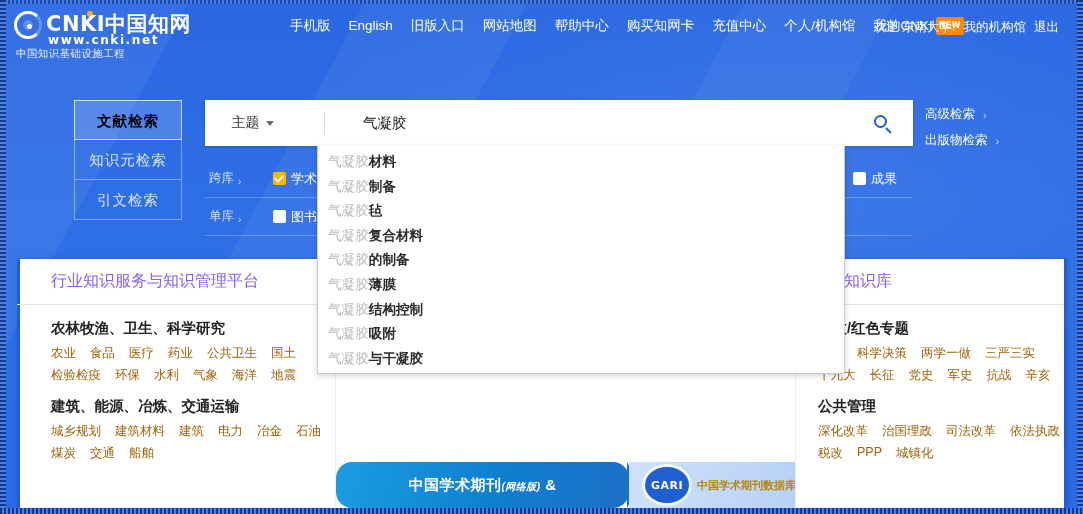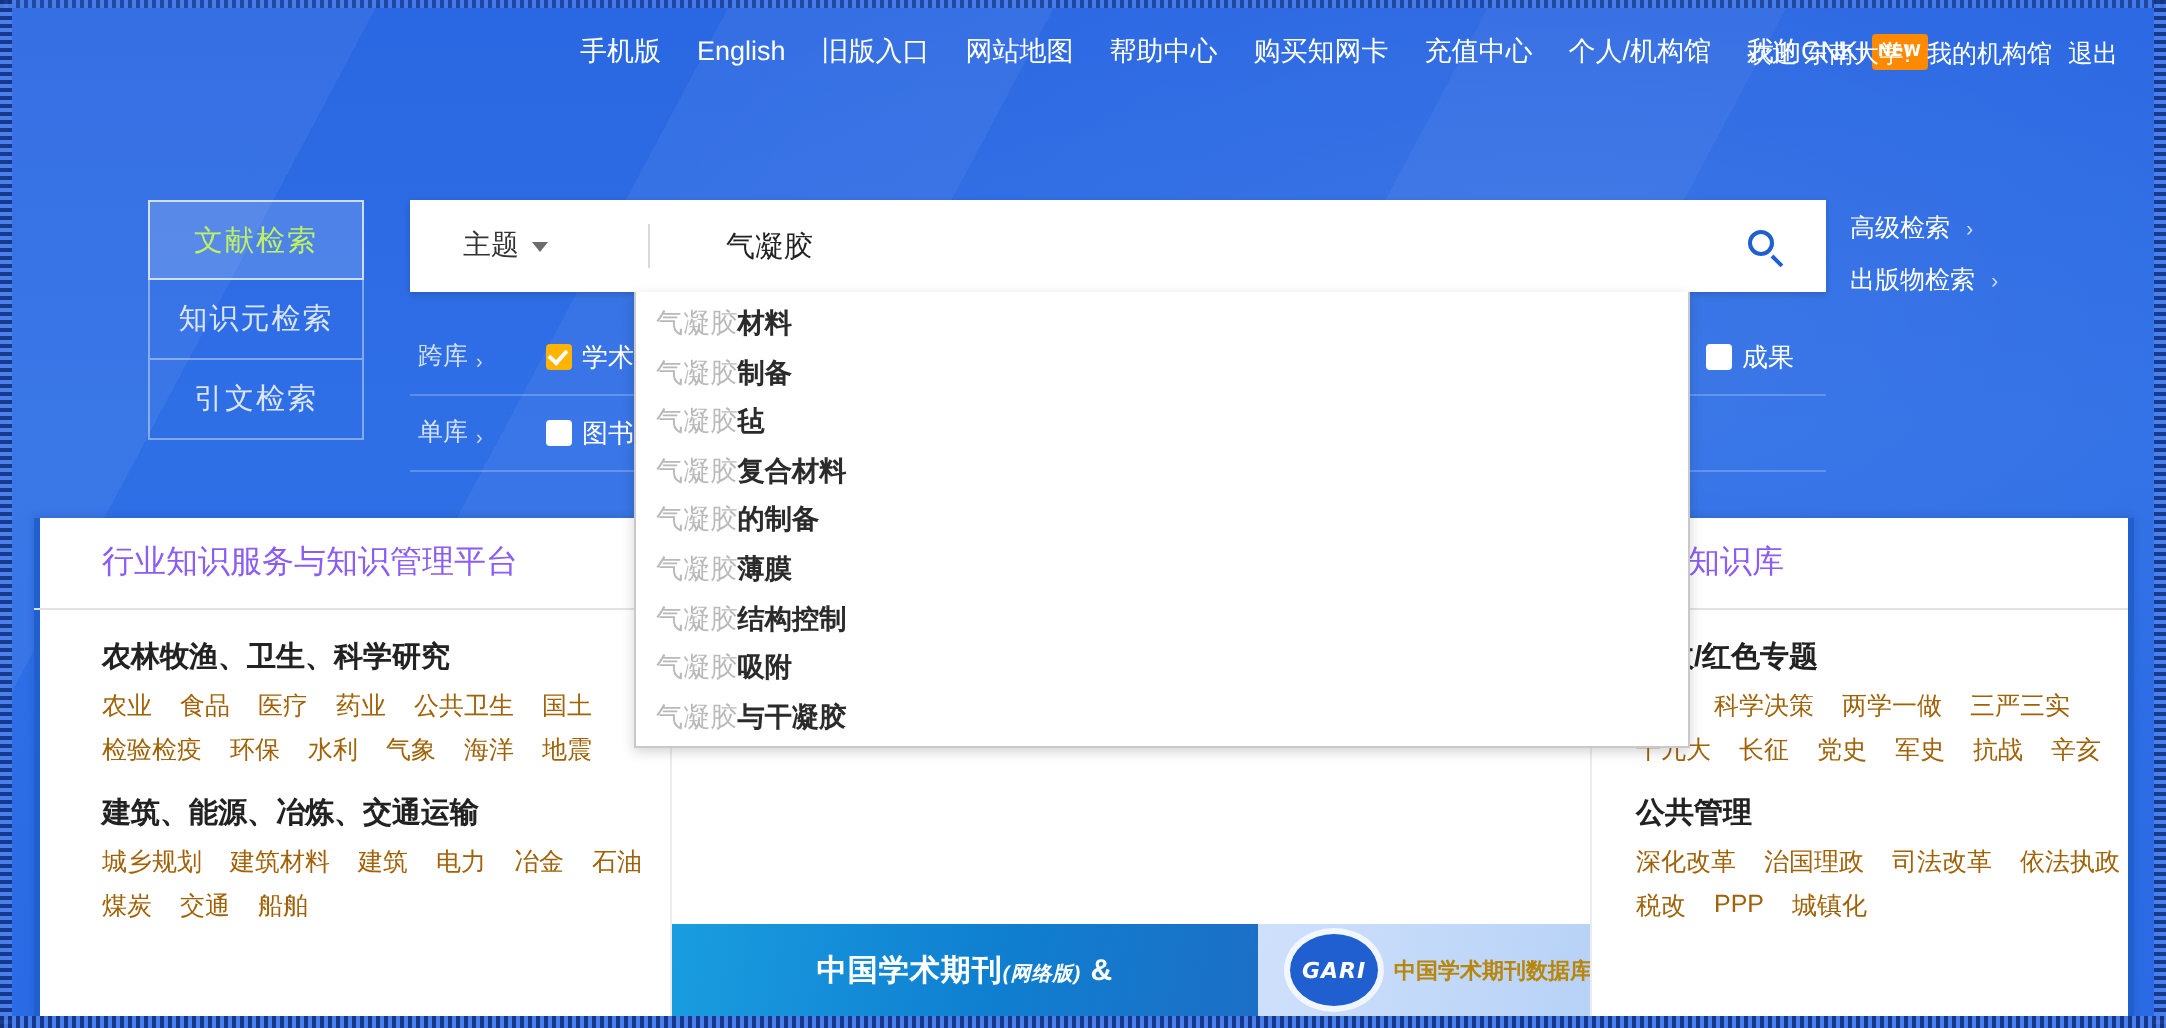--- a/index.html
+++ b/index.html
@@ -81,21 +81,21 @@
   .vtab {
     height:40px; line-height:40px; text-align:center;
     font-size:14.5px; color:#dbe6fb; cursor:pointer; letter-spacing:1px;
     border-left:1px solid rgba(255,255,255,.40);
     border-right:1px solid rgba(255,255,255,.40);
     border-bottom:1px solid rgba(255,255,255,.40);
   }
   .vtab.first { border-top:1px solid rgba(255,255,255,.40); }
   .vtab.active {
     background: rgba(255,255,255,.16);
-    color:#bef264; font-weight:normal;
+    color:#000000; font-weight:bold;
     border-color: rgba(255,255,255,.72);
   }
 
   
   #searchwrap { position:absolute; left:205px; top:100px; width:708px; height:46px; z-index:7; }
   #searchbox {
     position:absolute; left:0; top:0; width:708px; height:46px;
     background:#ffffff; display:flex; align-items:center;
     box-shadow:0 1px 3px rgba(0,0,0,.18);
     gap:24px;
@@ -189,53 +189,59 @@
   .plat-row span { white-space:nowrap; cursor:pointer; }
 
   
   #banner {
     position:absolute; left:0; bottom:0; width:460px; height:46px;
     display:flex; overflow:hidden;
   }
   #ban-l {
     width:318px; height:46px; position:relative;
     background:linear-gradient(100deg,#1a9de0 0%,#0f7fd0 55%,#1c6fc6 100%);
-    display:flex; align-items:center; justify-content:center;
+    display:flex; align-items:center; justify-content:center;border-radius:16px;
   }
   #ban-l .bt { color:#fff; font-size:15px; font-weight:bold; letter-spacing:.5px; white-space:nowrap; }
   #ban-l .bt i { font-size:10px; font-style:italic; font-weight:bold; }
   #ban-l:after{ content:""; position:absolute; right:-10px; top:0;
      border-top:23px solid transparent; border-bottom:23px solid transparent;
      border-left:12px solid #1c6fc6; }
   #ban-r {
     flex:1; height:46px; position:relative;
     background:linear-gradient(100deg,#cfe0fb 0%,#b7d2f7 100%);
     display:flex; align-items:center; padding-left:16px;
   }
   .gari {
     width:44px;height:36px;border-radius:50%;
     background:#1f5fd0; color:#fff; font-size:11px; font-weight:bold;
     display:flex; align-items:center; justify-content:center;
     font-family:"DejaVu Sans", sans-serif; letter-spacing:.5px;
     box-shadow:0 0 0 3px rgba(255,255,255,.75);
-    font-style:italic;
   }
   .gari-sub { margin-left:8px; font-size:11px; color:#b8860b; font-weight:bold; white-space:nowrap; }
 </style>
 </head>
 <body>
 
 <div id="hero-bg"></div>
 <div id="edge-t"></div>
 <div id="edge-l"></div>
 <div id="edge-r"></div>
 <div id="edge-b"></div>
 
 <div id="header">
 
+  <div id="logo">
+    <div class="mark"></div>
+    <div class="dotorange"></div>
+    <div class="wordmark">CNKI中国知网</div>
+    <div class="url">www.cnki.net</div>
+    <div class="slogan">中国知识基础设施工程</div>
+  </div>
 
   <div id="topnav">
     <a>手机版</a>
     <a>English</a>
     <a>旧版入口</a>
     <a>网站地图</a>
     <a>帮助中心</a>
     <a>购买知网卡</a>
     <a>充值中心</a>
     <a>个人/机构馆</a>

